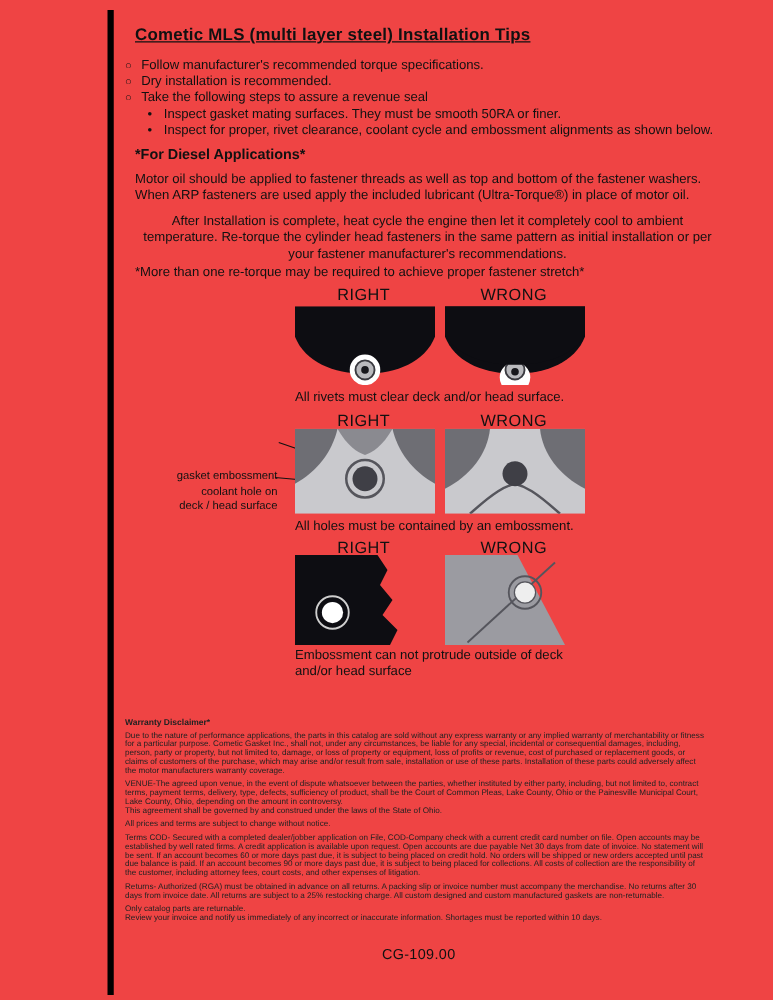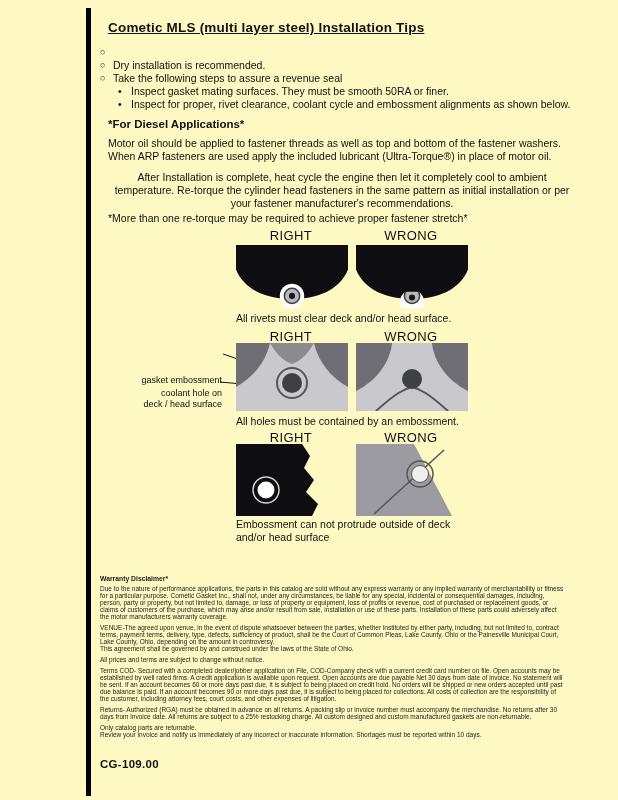--- a/index.html
+++ b/index.html
@@ -1,18 +1,18 @@
 <!DOCTYPE html>
 <html><head>
 <meta charset="utf-8">
 <style>
   * { margin:0; padding:0; box-sizing:border-box; }
   html,body { background:#e9e9e9; }
   body { font-family:"Liberation Sans", sans-serif; color:#111; }
-  .page { position:relative; width:618px; height:800px; background:#fef9c3; margin:0 auto; overflow:hidden; }
+  .page { position:relative; width:618px; height:800px; background:#ef4444; margin:0 auto; overflow:hidden; }
   .abs { position:absolute; }
   .left-rule { left:86px; top:8px; width:5px; height:788px; background:#000; }
 
   .title { left:108px; top:20px; font-size:13.5px; font-weight:bold; text-decoration:underline; letter-spacing:.2px; }
 
   .bullets { left:100px; top:46px; width:480px; font-size:10.5px; line-height:13px; }
   .bullet { display:flex; gap:5px; }
   .bullet .marker { width:8px; flex:0 0 auto; font-size:9px; line-height:13px; }
   .bullet.sub { margin-left:18px; }
   .bullet.sub .marker { font-size:10.5px; }
@@ -29,33 +29,34 @@
   .caption { left:236px; font-size:10.5px; line-height:13px; }
 
   .callout { font-size:9px; line-height:11px; text-align:right; white-space:pre-line; }
   .co1 { left:126px; top:342px; width:96px;margin-top:46px; }
   .co2 { left:116px; top:375px; width:106px; }
 
   .disclaimer { left:100px; top:575px; width:466px; font-size:6.5px; line-height:7px; color:#222; }
   .disclaimer .d-head { font-size:6.8px; font-weight:bold; margin-bottom:3px; }
   .disclaimer p { margin-bottom:4px; white-space:pre-line; }
 
-  .footer { left:100px; top:758px; width:470px; text-align:left; font-size:11.5px; letter-spacing:.3px;font-weight:bold; }
+  .footer { left:100px; top:758px; width:470px; text-align:center; font-size:11.5px; letter-spacing:.3px; }
 </style>
 </head>
 <body>
 
 <div class="page">
   <div class="abs left-rule"></div>
 
   <h1 class="abs title">Cometic MLS (multi layer steel) Installation Tips</h1>
 
   <div class="abs bullets">
     <div class="bullet">
       <span class="marker">○</span>
+      <span>Follow manufacturer's recommended torque specifications.</span>
     </div>
     <div class="bullet">
       <span class="marker">○</span>
       <span>Dry installation is recommended.</span>
     </div>
     <div class="bullet">
       <span class="marker">○</span>
       <span>Take the following steps to assure a revenue seal</span>
     </div>
     <div class="bullet sub">

